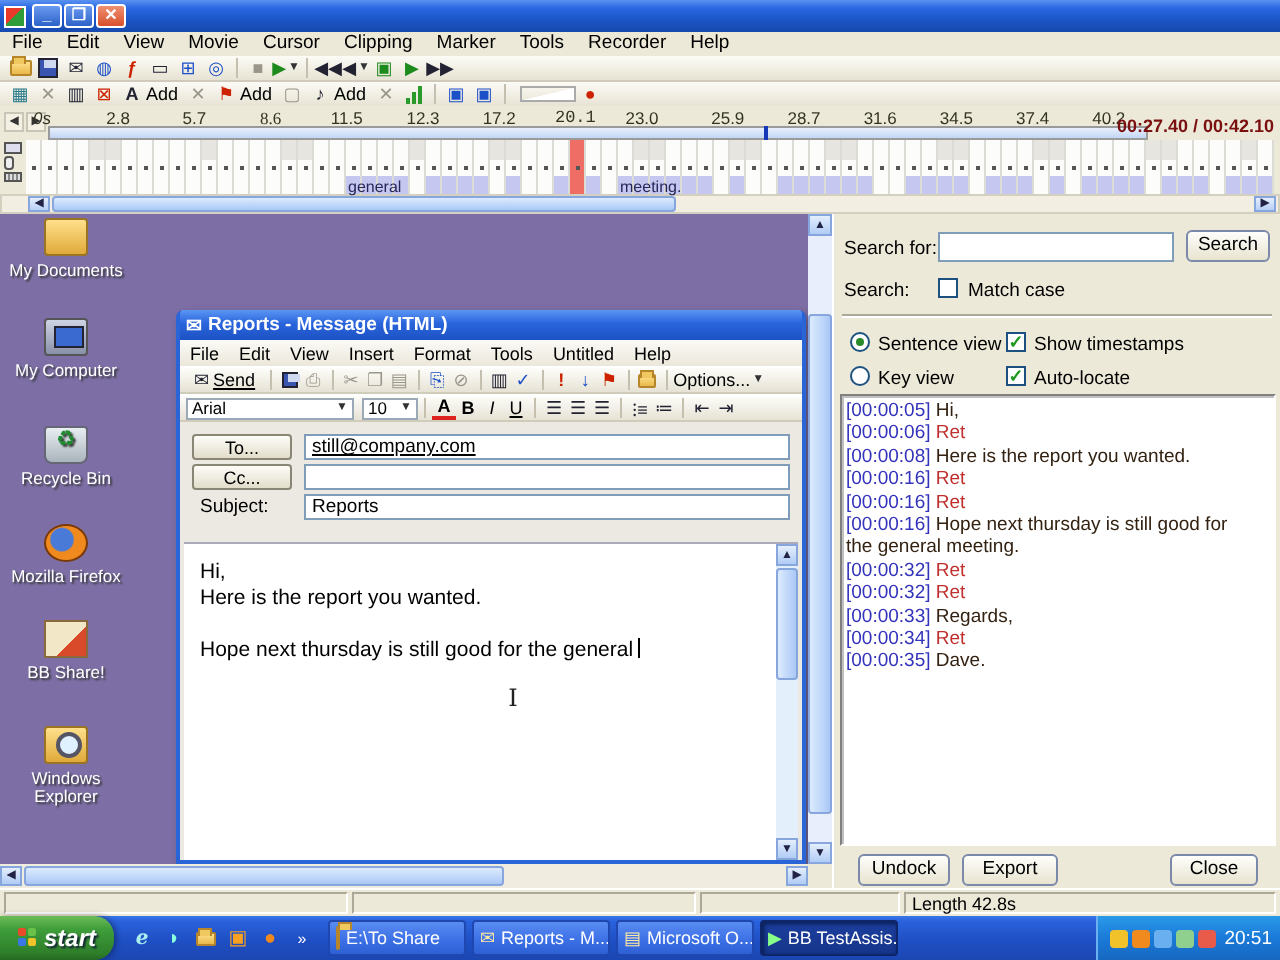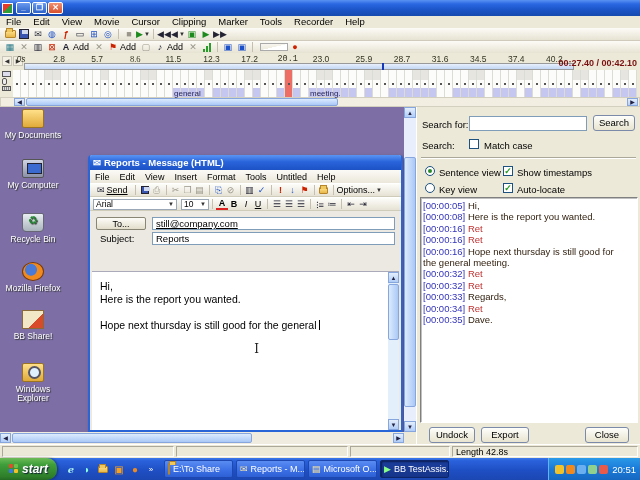--- a/index.html
+++ b/index.html
@@ -796,20 +796,24 @@
         <span class="tsep"></span>
         <span class="tico g-navy">⇤</span>
         <span class="tico g-navy">⇥</span>
       </div>
       <div class="em-head">
         <div class="addr-row">
           <span class="addr-btn">To...</span>
           <span class="addr-input"><u>still@company.com</u></span>
         </div>
         <div class="addr-row">
+          <span class="addr-btn">Cc...</span>
+          <span class="addr-input"></span>
+        </div>
+        <div class="addr-row">
           <span class="subj-label">Subject:</span>
           <span class="addr-input">Reports</span>
         </div>
       </div>
       <div class="em-body">
         <div class="txt" id="email-body-text">
             <div>Hi,</div>
             <div>Here is the report you wanted.</div>
             <div>&nbsp;</div>
             <div>Hope next thursday is still good for the general <span class="caret"></span></div>
@@ -853,20 +857,21 @@
     <span class="chk" id="chk-timestamps" style="left:86px;top:59px">✓</span>
     <span class="lbl" style="left:100px;top:60px">Show timestamps</span>
 
     <span class="rad" id="rad-key" style="left:8px;top:76px"></span>
     <span class="lbl" style="left:22px;top:77px">Key view</span>
     <span class="chk" id="chk-autolocate" style="left:86px;top:76px">✓</span>
     <span class="lbl" style="left:100px;top:77px">Auto-locate</span>
 
     <div class="translist" id="transcript">
         <div class="tr-line"><span class="ts">[00:00:05] </span><span class="tr-txt">Hi,</span></div>
+        <div class="tr-line"><span class="ts">[00:00:06] </span><span class="tr-txt ret">Ret</span></div>
         <div class="tr-line"><span class="ts">[00:00:08] </span><span class="tr-txt">Here is the report you wanted.</span></div>
         <div class="tr-line"><span class="ts">[00:00:16] </span><span class="tr-txt ret">Ret</span></div>
         <div class="tr-line"><span class="ts">[00:00:16] </span><span class="tr-txt ret">Ret</span></div>
         <div class="tr-line"><span class="ts">[00:00:16] </span><span class="tr-txt">Hope next thursday is still good for the general meeting.</span></div>
         <div class="tr-line"><span class="ts">[00:00:32] </span><span class="tr-txt ret">Ret</span></div>
         <div class="tr-line"><span class="ts">[00:00:32] </span><span class="tr-txt ret">Ret</span></div>
         <div class="tr-line"><span class="ts">[00:00:33] </span><span class="tr-txt">Regards,</span></div>
         <div class="tr-line"><span class="ts">[00:00:34] </span><span class="tr-txt ret">Ret</span></div>
         <div class="tr-line"><span class="ts">[00:00:35] </span><span class="tr-txt">Dave.</span></div>
       </div>

